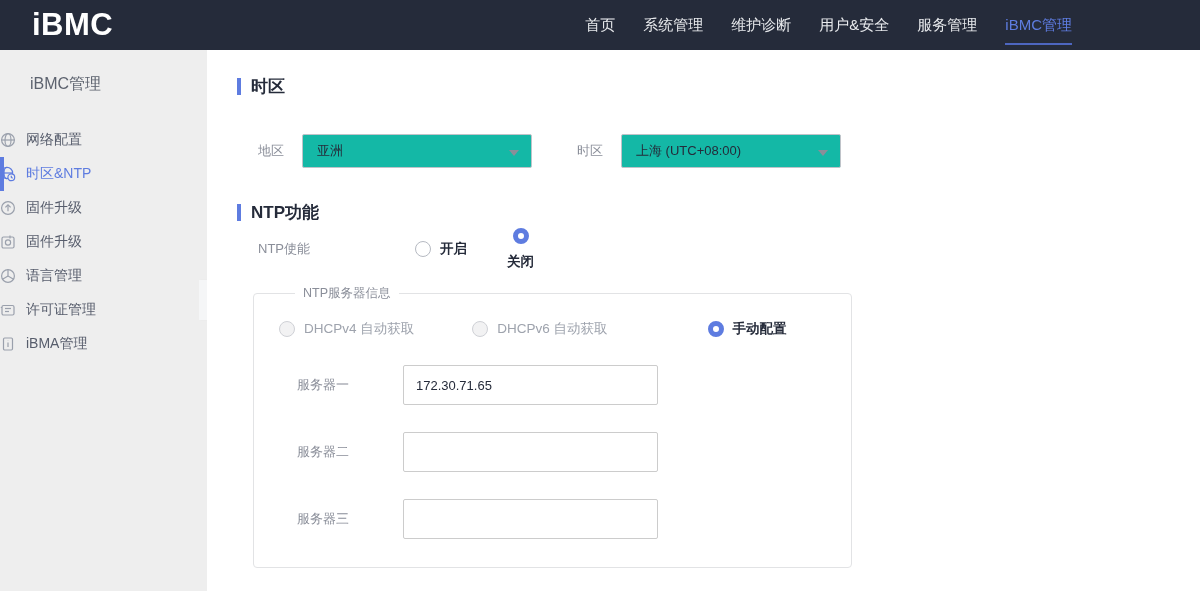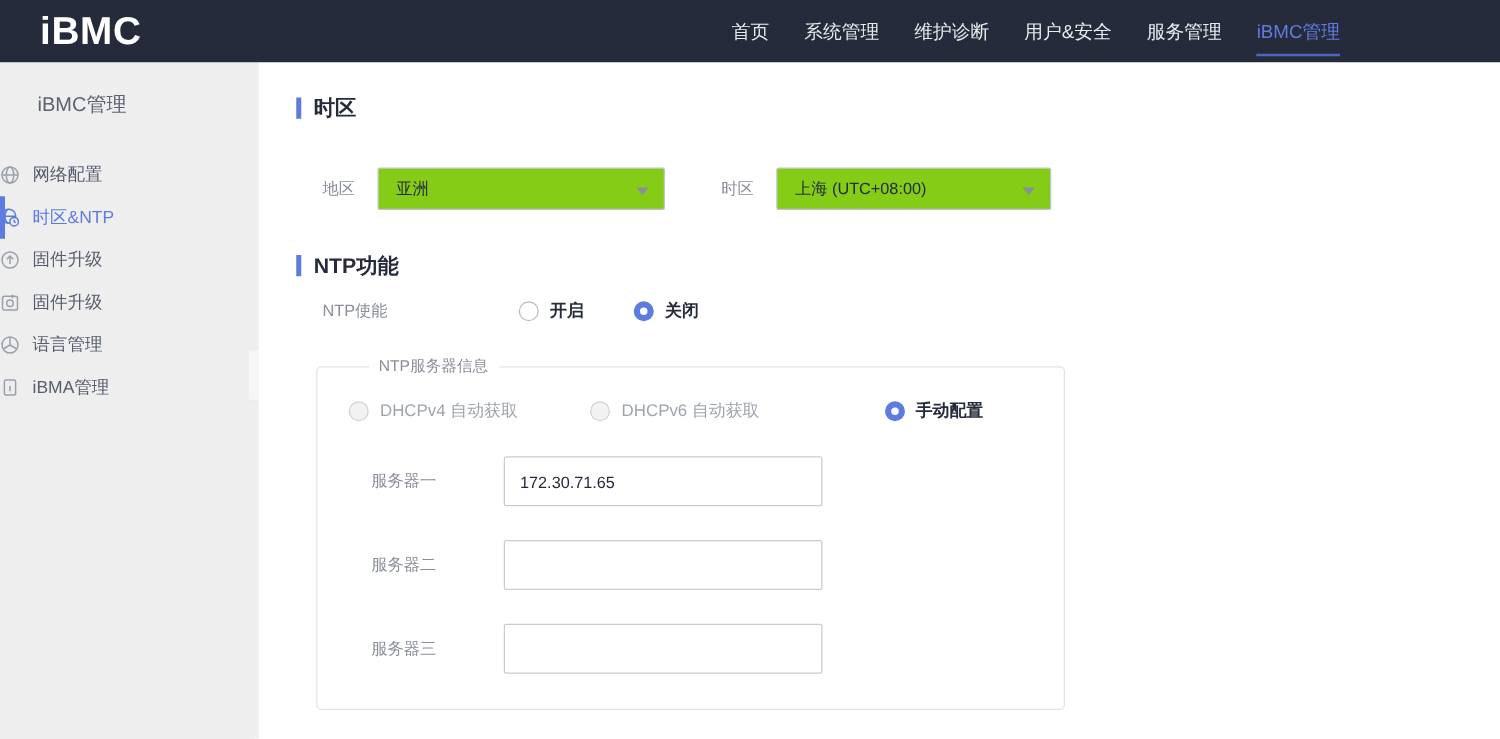--- a/index.html
+++ b/index.html
@@ -76,21 +76,21 @@
   .section-bar { width: 4px; height: 17px; background: #5e7ce0; }
   .section-title { font-size: 17px; font-weight: bold; color: #252b3a; }
 
   .label { font-size: 13px; color: #8a8e99; white-space: nowrap; }
 
   .row-selects {
     margin: 37px 0 0 21px; display: flex; align-items: center; height: 34px;
   }
   .select-box {
     width: 230px; height: 34px; border: 1px solid #bfc3c9; border-radius: 2px;
-    background: #84cc16; display: flex; align-items: center;
+    background: #14b8a6; display: flex; align-items: center;
     padding: 0 12px 0 14px; font-size: 13px; color: #252b3a;
     position: relative; cursor: pointer;
   }
   .select-box .caret {
     position: absolute; right: 12px; top: 15px;
     width: 0; height: 0; border-left: 5px solid transparent;
     border-right: 5px solid transparent; border-top: 6px solid #8a8e99;
   }
   .gap18 { width: 18px; flex: none; }
   .gap45 { width: 45px; flex: none; }
@@ -105,21 +105,21 @@
   .radio { display: flex; align-items: center; gap: 9px; cursor: pointer; }
   .radio .dot {
     width: 16px; height: 16px; border-radius: 50%;
     border: 1px solid #b6bac2; background: #fff; flex: none;
   }
   .radio.selected .dot { border: 5px solid #5e7ce0; background: #fff; }
   .radio.disabled .dot { background: #f2f2f3; border-color: #cfd1d6; }
   .radio .rlabel { font-size: 13.5px; color: #252b3a; font-weight: bold; white-space: nowrap; }
   .radio.disabled .rlabel { color: #9ea3ad; font-weight: normal; }
 
-  .row-enable .radio + .radio { margin-left: 40px; }
+  .row-enable .radio + .radio { margin-left: 40px; flex-direction: column; }
 
   fieldset.server-group {
     margin: 26px 0 0 16px; width: 599px; height: 283px;
     border: 1px solid #e2e3e5; border-radius: 4px;
     padding: 0 0 0 25px;
   }
   fieldset.server-group legend {
     font-size: 12.5px; color: #8a8e99; margin-left: 16px; padding: 0 8px;
   }
   .row-modes { display: flex; align-items: center; margin-top: 18px; gap: 44px; }
@@ -205,20 +205,31 @@
     <span class="ic">
       <svg viewBox="0 0 16 16">
           <circle cx="8" cy="8" r="6.4"></circle>
           <path d="M8 1.6 L8 8 L13.5 11.2"></path>
           <path d="M8 8 L2.5 11.2"></path>
         </svg>
     </span>
     <span>语言管理</span>
   </div>
 
+  <div class="side-item">
+    <span class="ic">
+      <svg viewBox="0 0 16 16">
+          <rect x="2" y="3.5" width="12" height="9.5" rx="1.5"></rect>
+          <line x1="5" y1="6.5" x2="11" y2="6.5"></line>
+          <line x1="5" y1="9.5" x2="9" y2="9.5"></line>
+          <line x1="2" y1="5.5" x2="0.8" y2="5.5"></line>
+        </svg>
+    </span>
+    <span>许可证管理</span>
+  </div>
 
   <div class="side-item">
     <span class="ic">
       <svg viewBox="0 0 16 16">
           <rect x="3.5" y="2" width="9" height="12" rx="1.2"></rect>
           <line x1="8" y1="4.2" x2="8" y2="4.4"></line>
           <line x1="8" y1="6.5" x2="8" y2="11"></line>
         </svg>
     </span>
     <span>iBMA管理</span>

